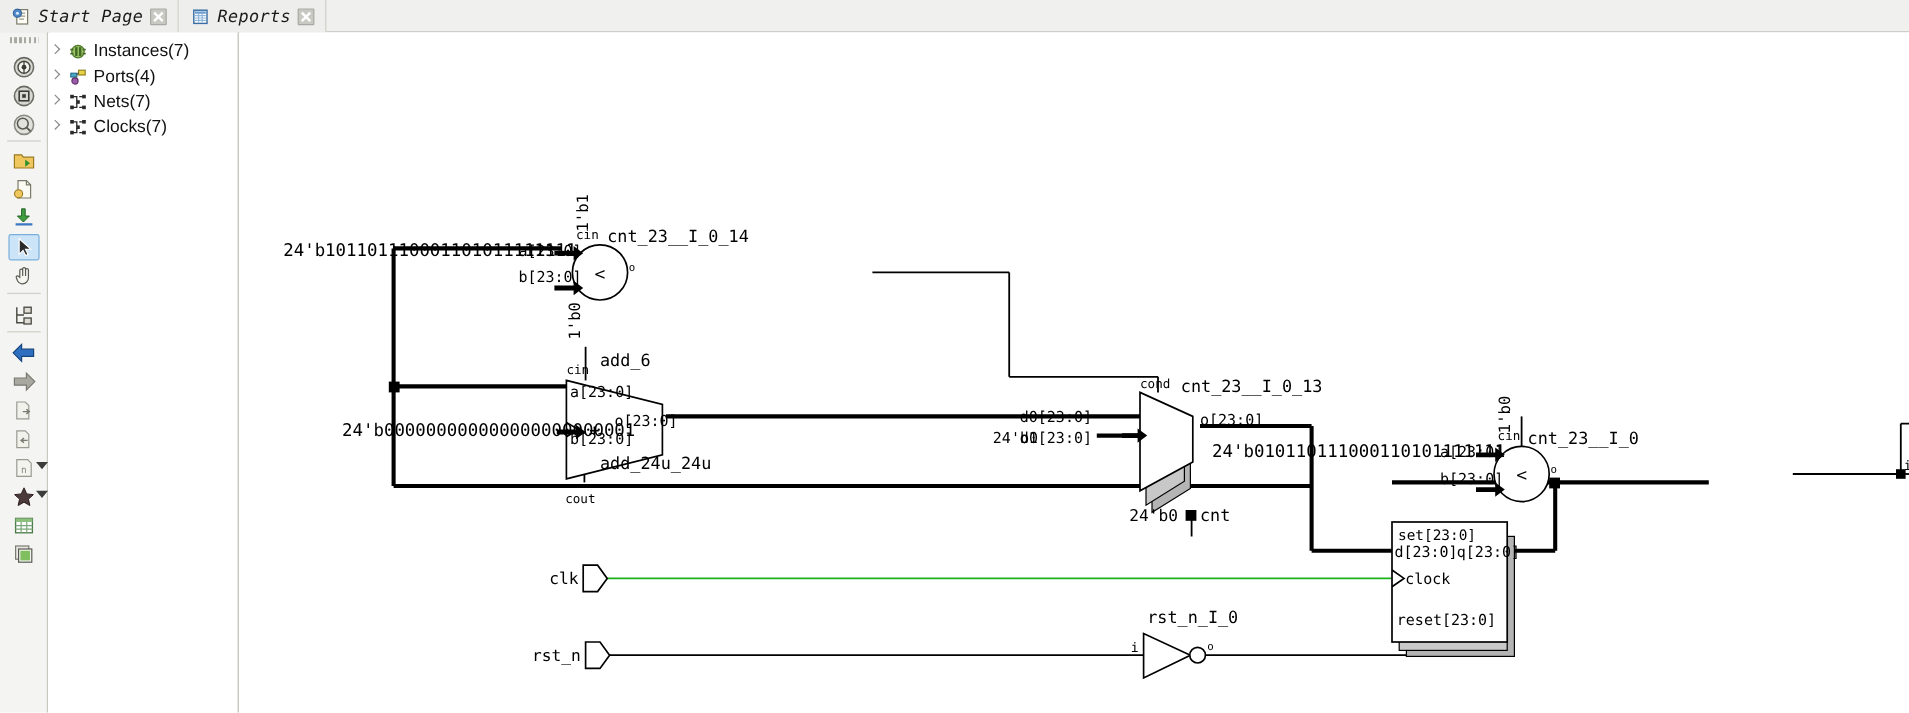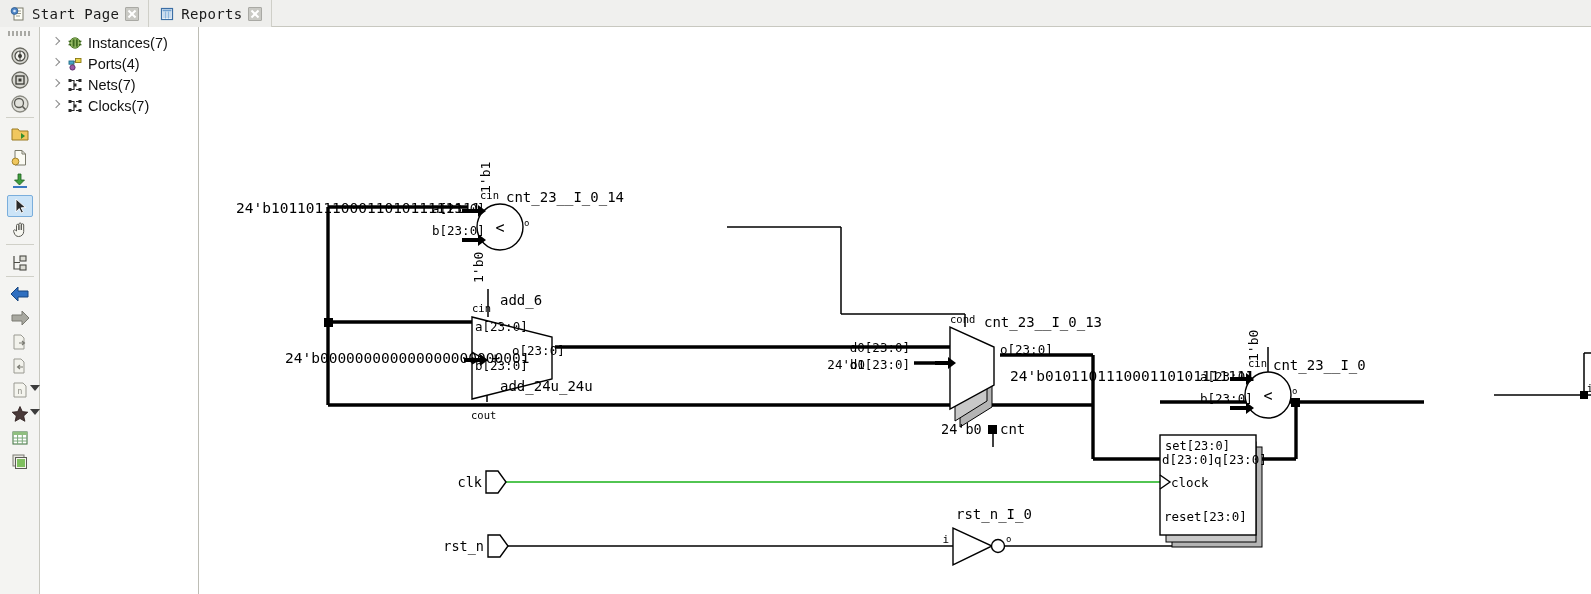--- a/index.html
+++ b/index.html
@@ -20,20 +20,21 @@
   
   #tabbar {
     position: absolute;
     left: 0; top: 0;
     width: 1591px; height: 27px;
     background: #f0f0ee;
     border-bottom: 1px solid #c8c8c0;
     box-sizing: border-box;
     display: flex;
     align-items: stretch;
+    font-style: italic;
   }
   .tab {
     display: flex;
     align-items: center;
     gap: 6px;
     padding: 0 9px 0 10px;
     height: 27px;
     box-sizing: border-box;
     background: #eeeeec;
     border-right: 1px solid #cfcfc8;
@@ -122,21 +123,21 @@
     width: 158px; height: 567px;
     background: #ffffff;
     border-right: 1px solid #bdbdb5;
     box-sizing: border-box;
     padding: 5px 0 0 0;
   }
   .tree-row {
     display: flex;
     align-items: center;
     height: 21px;
-    padding-left: 10px;
+    padding-left: 0;
     gap: 5px;
     font-size: 14.5px;
     color: #111111;
     cursor: default;
     user-select: none;
   }
   .tw {
     width: 11px; height: 11px; flex: none;
     position: relative;
   }

